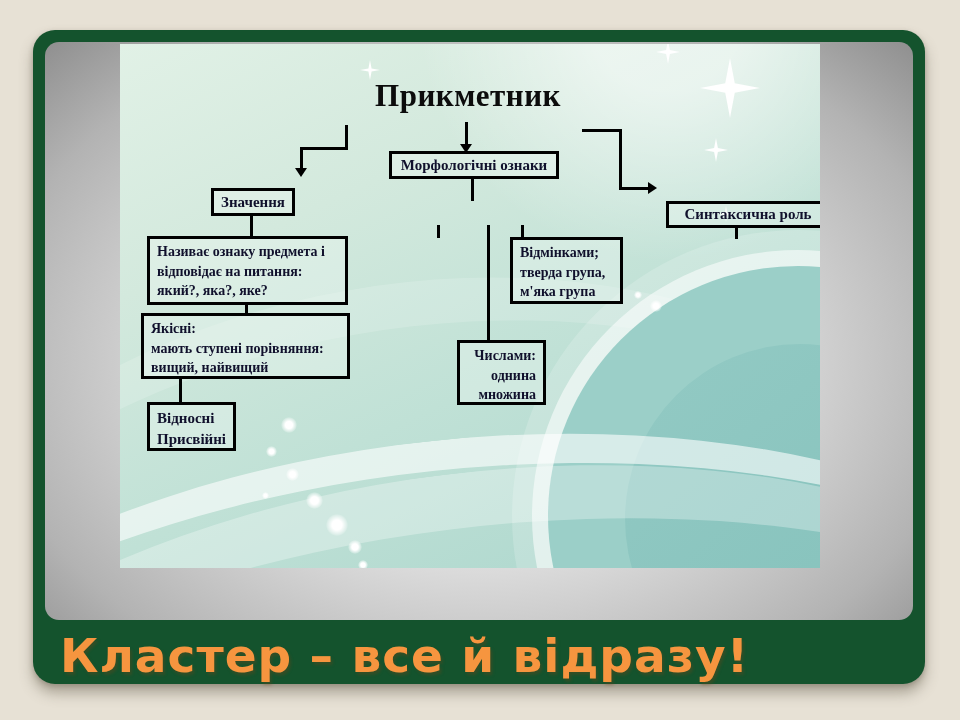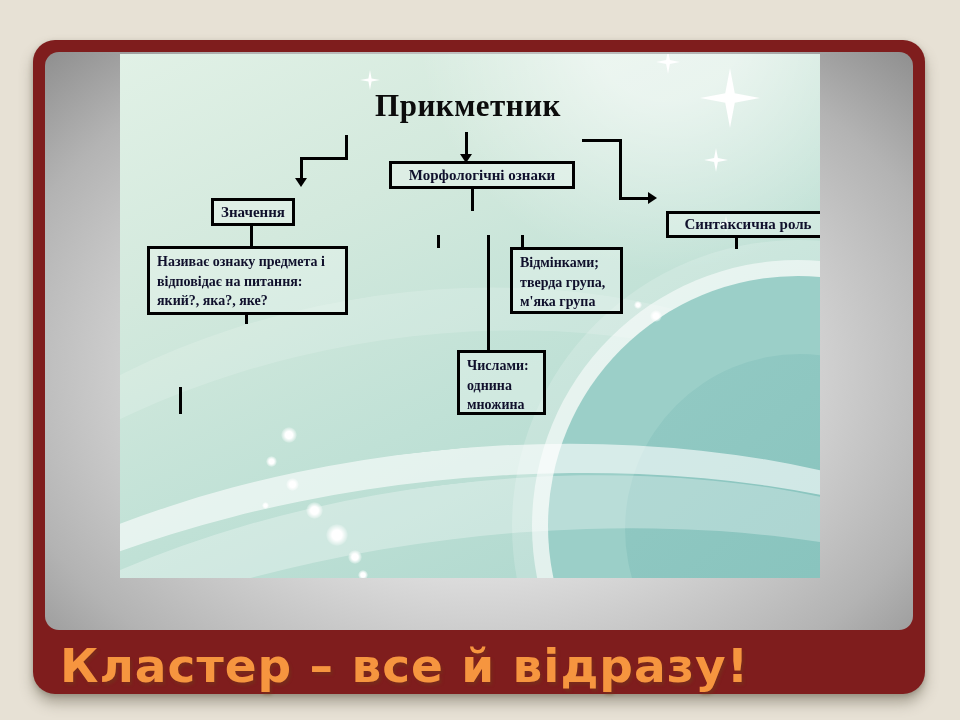--- a/index.html
+++ b/index.html
@@ -4,23 +4,22 @@
 <style>
   html,body{margin:0;padding:0;}
   body{
     width:960px;height:720px;
     background:#e7e1d5;
     font-family:"Liberation Serif","DejaVu Serif",serif;
     position:relative;overflow:hidden;
   }
   .card{
     position:absolute;left:33px;top:30px;width:892px;height:654px;
-    background:#7f1d1d;border-radius:22px;
+    background:#14532d;border-radius:22px;
     box-shadow:0 9px 14px rgba(95,88,72,.45),0 2px 5px rgba(95,88,72,.3);
-    margin-top:10px;
   }
   .bezel{
     position:absolute;left:12px;top:12px;width:868px;height:578px;
     border-radius:14px;
     background:radial-gradient(ellipse at 50% 55%,#ededed 0%,#dddddd 45%,#b3b3b3 80%,#8f8f8f 100%);
   }
   .slide{
     position:absolute;left:75px;top:2px;width:700px;height:524px;
     overflow:hidden;
     background:
@@ -116,37 +115,42 @@
       <div class="vline" style="left:367px;top:181px;height:116px;"></div>
 
       <div class="vline" style="left:130px;top:170px;height:24px;"></div>
       <div class="vline" style="left:125px;top:259px;height:11px;"></div>
       <div class="vline" style="left:59px;top:333px;height:27px;"></div>
 
       <div class="vline" style="left:615px;top:183px;height:12px;"></div>
 
       <div class="slide-title">Прикметник</div>
 
-      <div class="node hdr" style="left:269px;top:107px;width:186px;height:28px;">Морфологічні ознаки</div>
+      <div class="node hdr" style="left:269px;top:107px;width:170px;height:28px;">Морфологічні ознаки</div>
 
       <div class="node hdr" style="left:91px;top:144px;width:84px;height:28px;">Значення</div>
 
       <div class="node" style="left:27px;top:192px;width:201px;height:69px;">Називає ознаку предмета і
 відповідає на питання:
 який?, яка?, яке?</div>
 
+      <div class="node" style="left:21px;top:269px;width:209px;height:66px;">Якісні:
+мають ступені порівняння:
+вищий, найвищий</div>
 
+      <div class="node" style="left:27px;top:358px;width:89px;height:49px;font-size:15px;">Відносні
+Присвійні</div>
 
 
 
       <div class="node" style="left:390px;top:193px;width:113px;height:67px;">Відмінками;
 тверда група,
 м'яка група</div>
 
-      <div class="node" style="left:337px;top:296px;width:89px;height:65px;">Числами:
+      <div class="node" style="left:337px;top:296px;width:89px;height:65px;text-align:right;">Числами:
 однина
 множина</div>
 
       <div class="node hdr" style="left:546px;top:157px;width:164px;height:27px;">Синтаксична роль</div>
 
 
     </div>
   </div>
 
   <div class="caption">Кластер – все й відразу!</div>

